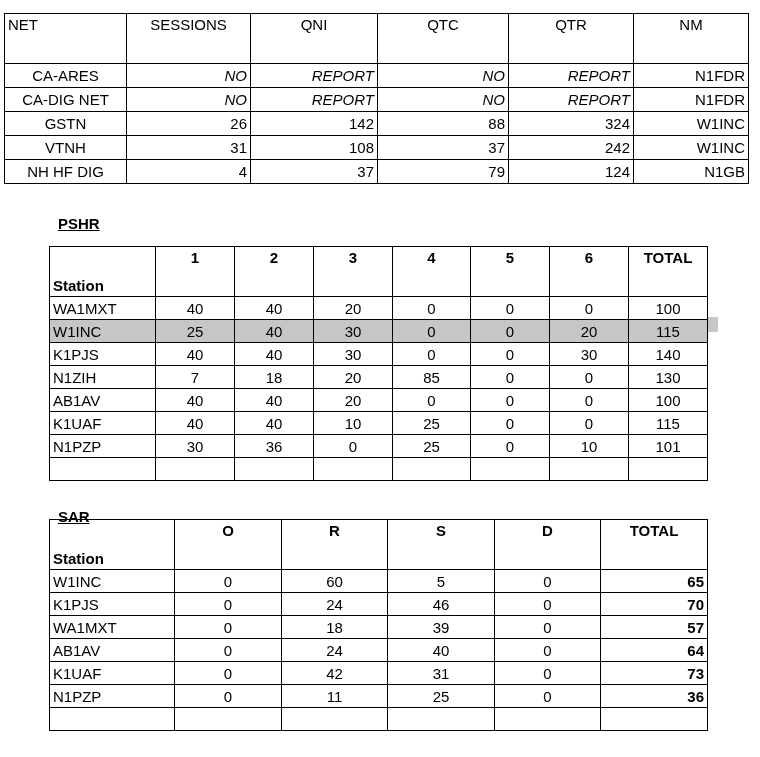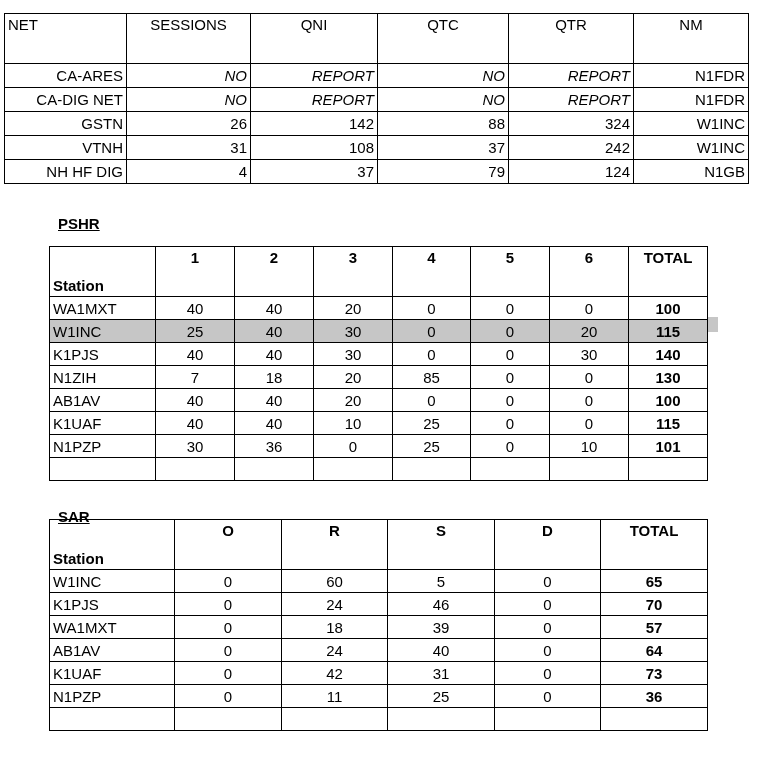--- a/index.html
+++ b/index.html
@@ -17,53 +17,53 @@
     white-space:nowrap;
   }
   
   .net-table{position:absolute;left:4px;top:13px;padding-left:48px;}
   .net-table th{
     height:47px;vertical-align:top;font-weight:normal;
     text-align:center;padding-top:2px;
   }
   .net-table th.first{text-align:left;}
   .net-table td{height:23px;text-align:right;}
-  .net-table td.first{text-align:right;}
+  .net-table td.first{text-align:center;}
   .italic{font-style:italic;}
   
   .section-label{
     position:absolute;font-size:15px;font-weight:bold;
     text-decoration:underline;
   }
   #pshr-label{left:58px;top:215px;}
   #sar-label{left:58px;top:485px;margin-top:23px;}
   
   .pshr-table{position:absolute;left:49px;top:246px;}
   .pshr-table th{
     height:45px;font-weight:bold;text-align:center;
     vertical-align:top;padding-top:2px;
   }
   .pshr-table th.station-hdr{
     text-align:left;vertical-align:bottom;padding-bottom:2px;
   }
   .pshr-table td{height:22px;text-align:center;}
   .pshr-table td.station{text-align:left;}
-  .pshr-table td.total{font-weight:bold;}
+  .pshr-table td.total{font-weight:normal;}
   
   .sar-table{position:absolute;left:49px;top:519px;}
   .sar-table th{
     height:45px;font-weight:bold;text-align:center;
     vertical-align:top;padding-top:2px;
   }
   .sar-table th.station-hdr{
     text-align:left;vertical-align:bottom;padding-bottom:2px;
   }
   .sar-table td{height:22px;text-align:center;}
   .sar-table td.station{text-align:left;}
-  .sar-table td.total{font-weight:bold;}
+  .sar-table td.total{font-weight:bold;text-align:right;}
   
   .highlight td{background:#c6c6c6;}
   #highlight-stub{
     position:absolute;left:708px;top:317px;width:10px;height:15px;
     background:#c6c6c6;
   }
 </style>
 </head>
 <body>
 

